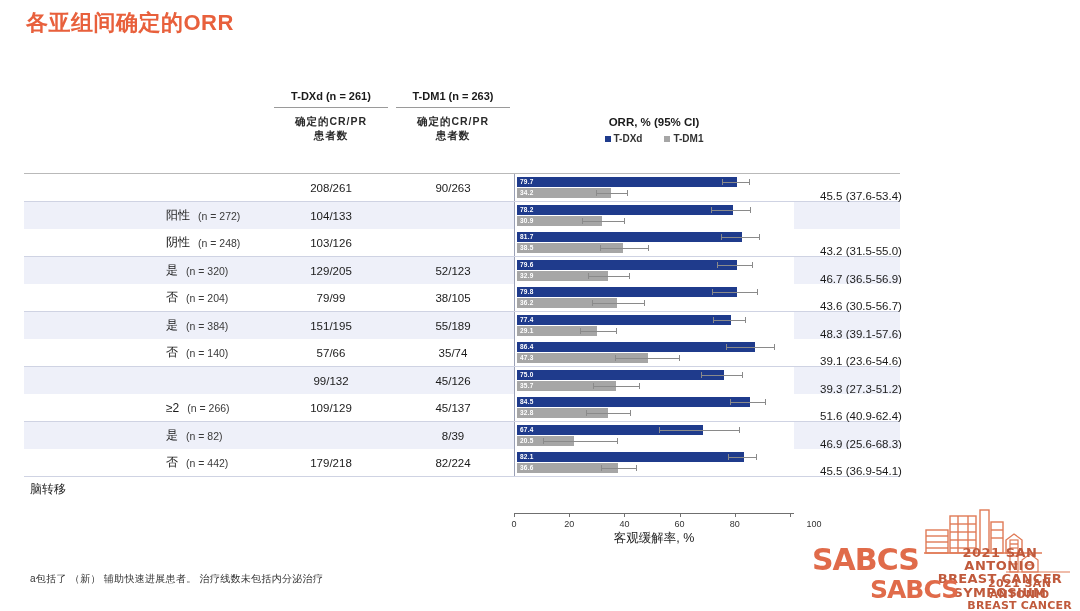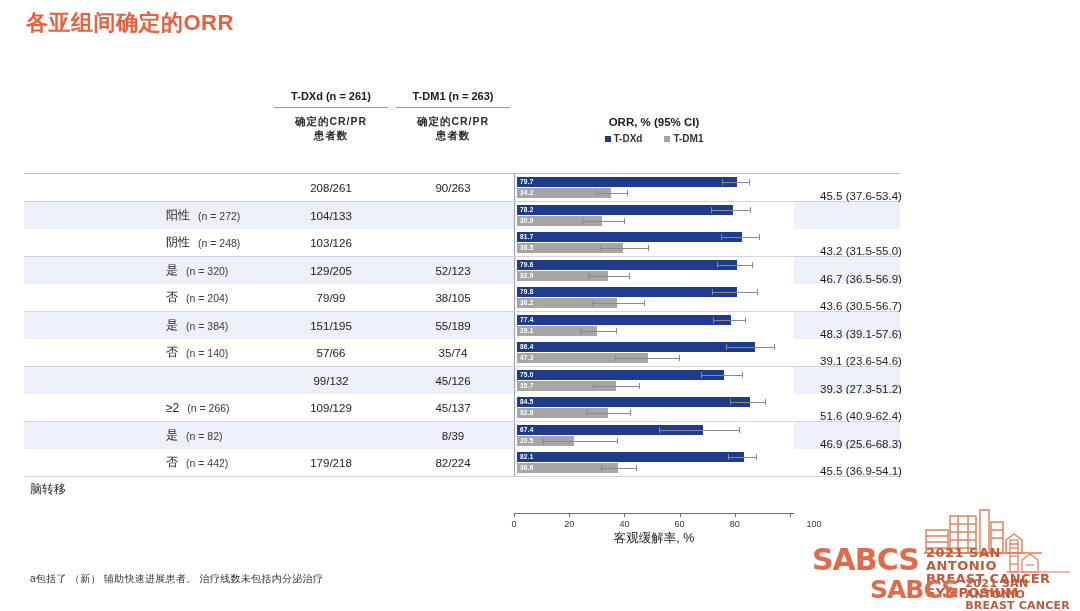--- a/index.html
+++ b/index.html
@@ -169,21 +169,21 @@
     text-align:center; font-size:12.5px; color:#1a1a1a;
   }
 
   
   .footnote {
     position:absolute; left:30px; top:572px;
     font-size:10px; color:#333; letter-spacing:0.3px;
   }
 
   
-  .logo { position:absolute; left:806px; top:508px; width:268px; height:100px; }
+  .logo { position:absolute; left:806px; top:508px; width:268px; height:100px;text-align:center; }
   .logo .skyline { position:absolute; left:118px; top:0; }
   .logo .lock1 { position:absolute; left:6px; top:38px; display:flex; align-items:flex-start; }
   .logo .lock2 { position:absolute; left:64px; top:70px; display:flex; align-items:flex-start; }
   .logo .sabcs {
     font-family:"DejaVu Sans",sans-serif;
     font-weight:bold; color:#E06B4A; letter-spacing:-1px;
   }
   .logo .big  { font-size:30px; line-height:28px; }
   .logo .big2 { font-size:25px; line-height:24px; }
   .logo .lines { margin-left:7px; color:#C05A3C; font-weight:bold;

